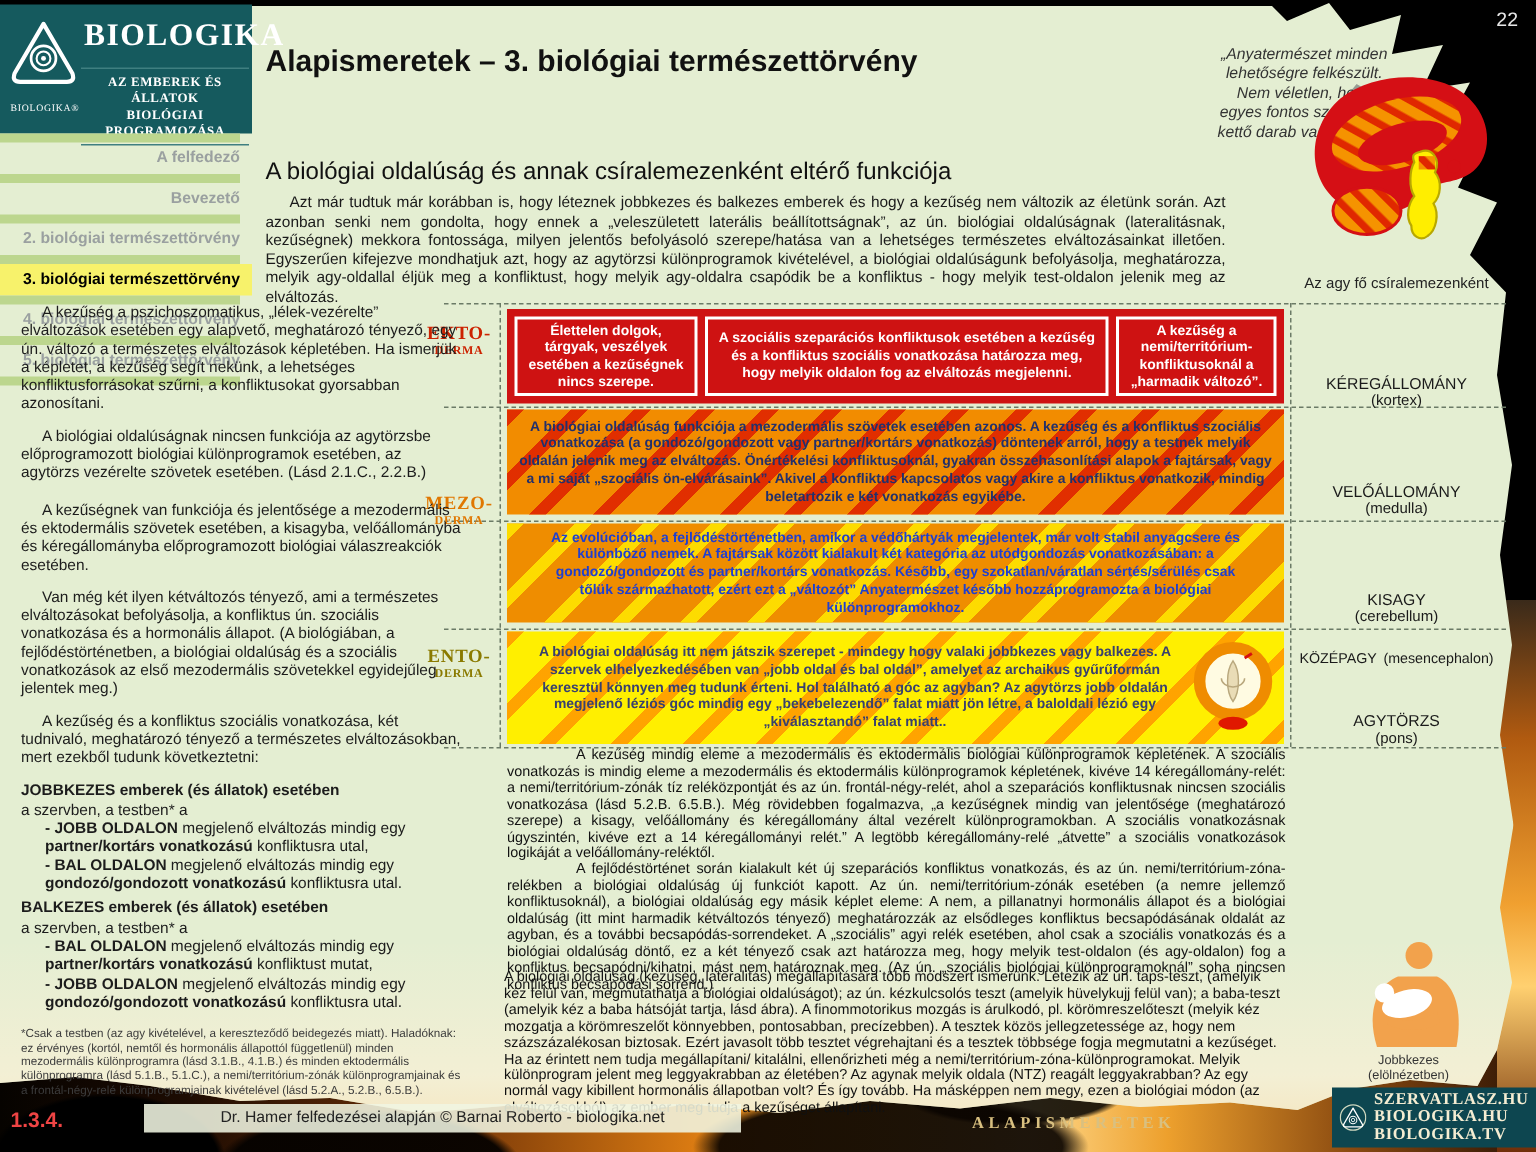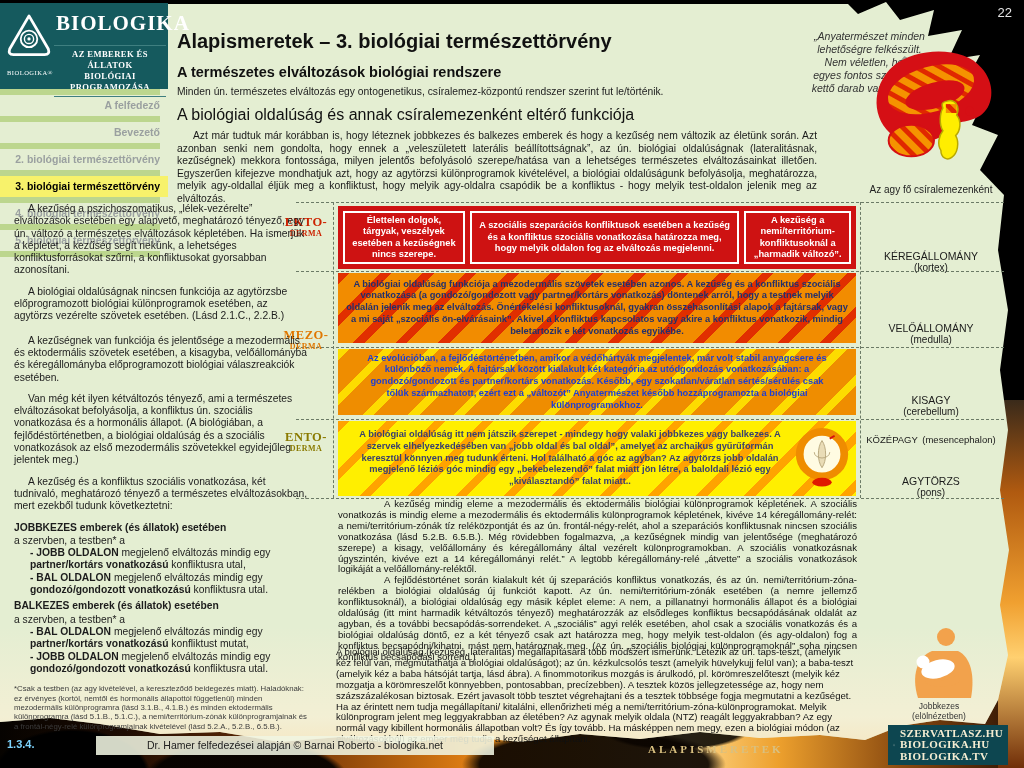--- a/index.html
+++ b/index.html
@@ -106,26 +106,26 @@
   
   .main-paras{position:absolute;left:338px;top:499px;width:519px;z-index:2;font-size:9.6px;line-height:10.9px;
     text-align:justify;color:#111;}
   .main-paras p{margin:0;text-indent:46px;}
   .bottom-para{position:absolute;left:336px;top:647px;width:522px;z-index:2;font-size:9.6px;line-height:10.9px;
     color:#111;}
   
   .figure-svg{position:absolute;left:898px;top:626px;width:82px;height:74px;z-index:2;}
   .figure-caption{position:absolute;left:890px;top:701px;width:98px;z-index:2;text-align:center;
     font-size:8.5px;line-height:10px;color:#333;}
-  .brand-box{position:absolute;left:888px;top:725px;width:120px;height:40px;z-index:3;background:#0d4650;
+  .brand-box{position:absolute;left:888px;top:725px;width:136px;height:40px;z-index:3;background:#0d4650;
     display:flex;align-items:center;gap:5px;padding:2px 5px;box-sizing:border-box;}
   .brand-lines{font-family:"Liberation Serif",serif;font-weight:bold;font-size:11px;line-height:11.5px;
     color:#f5edd2;letter-spacing:.4px;}
   
-  .footer-code{position:absolute;left:7px;top:738px;z-index:3;color:#7dd3fc;font-weight:bold;font-size:11px;}
+  .footer-code{position:absolute;left:7px;top:738px;z-index:3;color:#ef4444;font-weight:bold;font-size:14px;}
   .credit-strip{position:absolute;left:96px;top:736px;width:398px;height:19px;z-index:3;
     background:rgba(240,245,225,.88);text-align:center;font-size:10.5px;line-height:19px;color:#222;}
   .alap{position:absolute;left:648px;top:743px;z-index:3;font-family:"Liberation Serif",serif;font-weight:bold;
     font-size:11px;letter-spacing:3px;color:#d9c080;}
 </style>
 </head>
 <body>
 
 <div class="page">
 
@@ -173,22 +173,20 @@
         <div class="lbl">4. biológiai természettörvény</div>
     </div>
     <div class="nav-item">
       <div class="bar"></div>
         <div class="lbl">5. biológiai természettörvény</div>
     </div>
     <div class="bar-final"></div>
   </div>
 
   <div class="title">Alapismeretek – 3. biológiai természettörvény</div>
-  <div class="subtitle">A természetes elváltozások biológiai rendszere</div>
-  <div class="subtitle-note">Minden ún. természetes elváltozás egy ontogenetikus, csíralemez-központú rendszer szerint fut le/történik.</div>
   <div class="section-title">A biológiai oldalúság és annak csíralemezenként eltérő funkciója</div>
   <div class="intro intro-indent">Azt már tudtuk már korábban is, hogy léteznek jobbkezes és balkezes emberek és hogy a kezűség nem változik az életünk során. Azt azonban senki nem gondolta, hogy ennek a „veleszületett laterális beállítottságnak”, az ún. biológiai oldalúságnak (lateralitásnak, kezűségnek) mekkora fontossága, milyen jelentős befolyásoló szerepe/hatása van a lehetséges természetes elváltozásainkat illetően. Egyszerűen kifejezve mondhatjuk azt, hogy az agytörzsi különprogramok kivételével, a biológiai oldalúságunk befolyásolja, meghatározza, melyik agy-oldallal éljük meg a konfliktust, hogy melyik agy-oldalra csapódik be a konfliktus - hogy melyik test-oldalon jelenik meg az elváltozás.</div>
 
   <div class="quote">
     <div>„Anyatermészet minden</div>
     <div>lehetőségre felkészült.</div>
     <div>Nem véletlen, hogy</div>
     <div>egyes fontos szervekből</div>
     <div>kettő darab van nekünk.”</div>
   </div>

